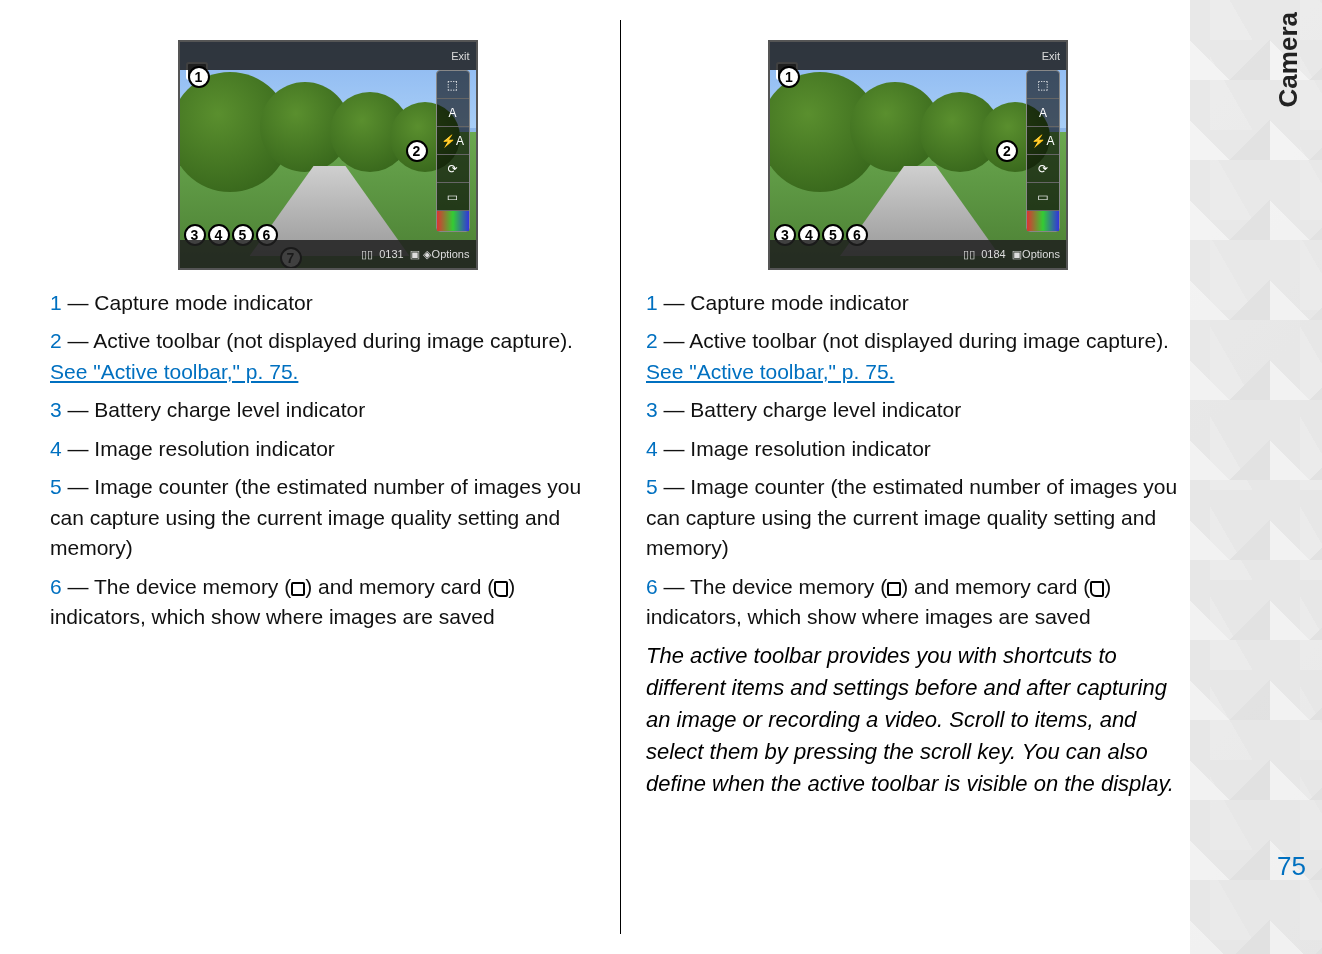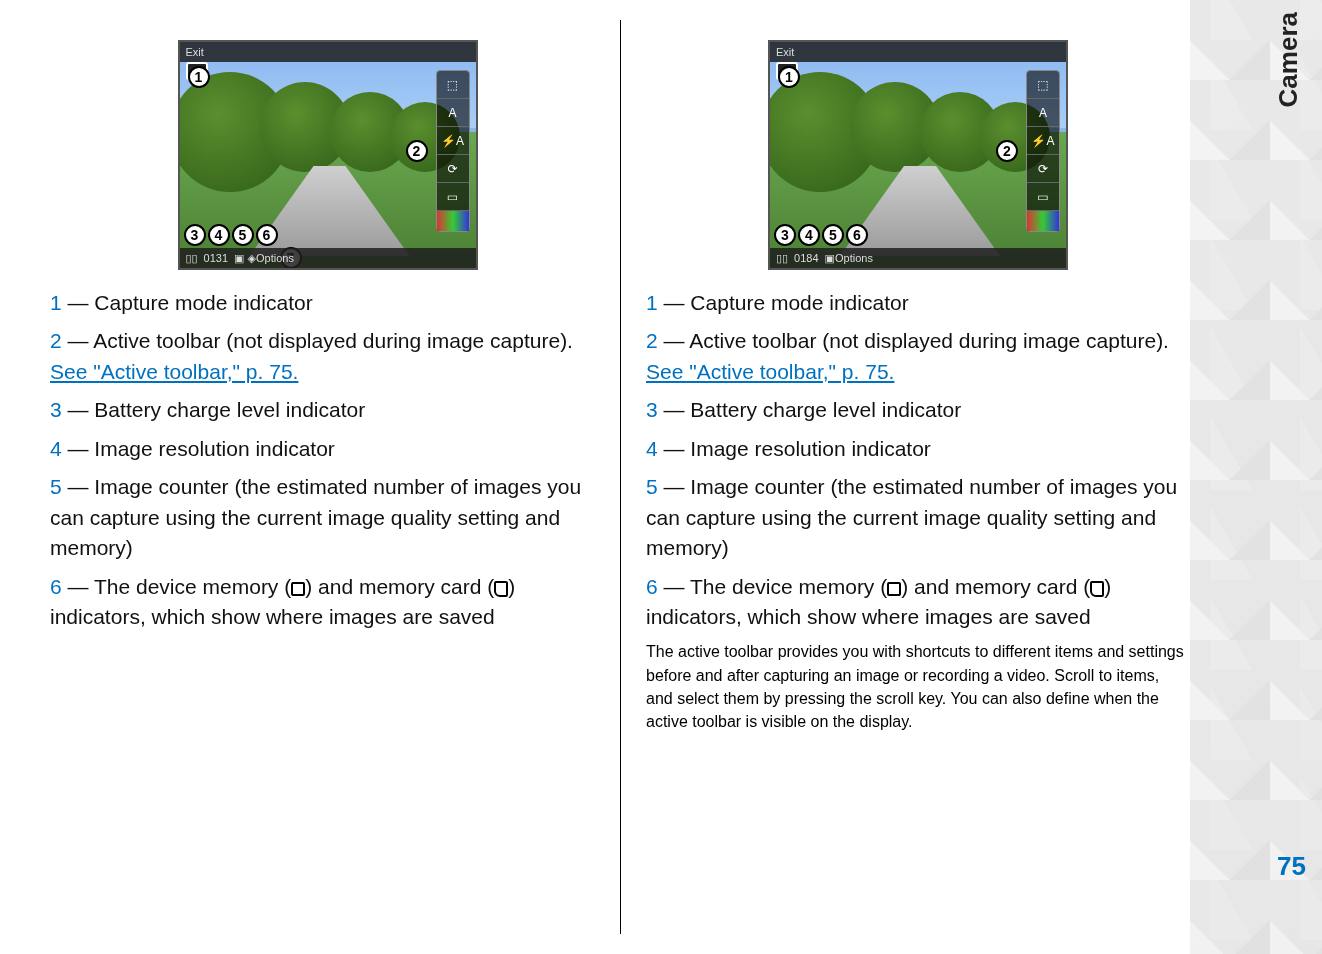--- a/index.html
+++ b/index.html
@@ -8,45 +8,45 @@
   .col { width:570px; padding:0 15px 0 0; }
   .col + .col { border-left:1px solid #000; padding:0 0 0 25px; }
   .sb { position:absolute; right:0; top:0; width:132px; height:954px; background:linear-gradient(135deg,#eee,#ddd); overflow:hidden; }
   .sb::before { content:""; position:absolute; inset:0;
     background:
       linear-gradient(45deg,#f4f4f4 25%,transparent 25%) 0 0/80px 80px,
       linear-gradient(-45deg,#e2e2e2 25%,transparent 25%) 0 0/80px 80px,
       linear-gradient(60deg,#ececec 30%,transparent 30%) 20px 40px/90px 90px,
       #e8e8e8; opacity:.9; }
   .sb-label { position:absolute; right:18px; top:12px; writing-mode:vertical-rl; transform:rotate(180deg); font-weight:bold; font-size:26px; color:#222; }
-  .sb-page { position:absolute; right:16px; bottom:72px; font-weight:bold; font-size:26px; color:#0070c0; }
+  .sb-page { position:absolute; right:16px; bottom:72px; font-weight:normal; font-size:26px; color:#0070c0; }
   .shot { width:300px; height:230px; margin:20px auto 18px; border:2px solid #555; position:relative; background:linear-gradient(#7aa3e0,#8db6e8 40%,#6aa84f 40%,#4b7f33); overflow:hidden; }
   .sky { position:absolute; inset:0; background:linear-gradient(#8ab6f0,#a8cef7 38%,transparent 38%); }
   .trees { position:absolute; top:30px; left:0; right:0; height:140px; }
   .tree { position:absolute; border-radius:50%; background:radial-gradient(circle at 40% 35%,#5a8f2e,#2f5d17); }
   .t1{width:120px;height:120px;left:-10px;top:0}
   .t2{width:90px;height:90px;left:80px;top:10px}
   .t3{width:80px;height:80px;left:150px;top:20px}
   .t4{width:70px;height:70px;left:210px;top:30px}
   .path { position:absolute; bottom:12px; left:70px; width:160px; height:90px; background:linear-gradient(#cfcfcf,#9a9a9a); clip-path:polygon(40% 0,60% 0,100% 100%,0 100%); }
-  .topbar,.botbar{position:absolute;left:0;right:0;height:20px;background:rgba(30,30,30,.85);color:#ddd;font-size:11px;display:flex;align-items:center;padding:10px 6px;justify-content:flex-start}
+  .topbar,.botbar{position:absolute;left:0;right:0;height:28px;background:rgba(30,30,30,.85);color:#ddd;font-size:11px;display:flex;align-items:center;padding:10px 6px;justify-content:flex-end}
   .topbar{top:0}.botbar{bottom:0}
   .botbar .l{display:flex;gap:6px;align-items:center}
   .badge { position:absolute; width:22px; height:22px; border:2.5px solid #000; border-radius:50%; background:#fff; color:#000; font-weight:bold; font-size:14px; display:flex; align-items:center; justify-content:center; }
   .b1{top:24px;left:8px}.b2{top:98px;right:48px}.b3{bottom:22px;left:4px}.b4{bottom:22px;left:28px}.b5{bottom:22px;left:52px}.b6{bottom:22px;left:76px}.b7{bottom:-1px;left:100px}
   .vtool { position:absolute; right:6px; top:28px; width:34px; background:rgba(0,0,0,.6); border:1px solid #888; border-radius:4px; display:flex; flex-direction:column; }
   .vtool div{height:28px;border-bottom:1px solid #666;color:#fff;font-size:12px;display:flex;align-items:center;justify-content:center}
   .vtool div:last-child{border:none;background:linear-gradient(90deg,#d33,#3c3,#33d);height:20px}
   .cam{position:absolute;top:20px;left:6px;width:22px;height:18px;background:#222;border:2px solid #fff;border-radius:3px}
   .cam::after{content:"";position:absolute;top:3px;left:5px;width:8px;height:8px;border:2px solid #fff;border-radius:50%}
   .item { font-size:21px; line-height:1.45; margin:8px 0; color:#111; }
   .item .n { color:#0070c0; font-weight:normal; }
   .item a { color:#0070c0; text-decoration:underline; }
   h2.sec { font-size:30px; font-weight:bold; margin:22px 0 14px; }
-  p.body { font-size:16px; line-height:1.45; margin:8px 0; }
+  p.body { font-size:22px; line-height:1.45; margin:8px 0;font-style:italic; }
   .memglyph{display:inline-block;width:14px;height:14px;border:2px solid #000;border-radius:2px;vertical-align:-2px}
   .cardglyph{display:inline-block;width:14px;height:16px;border:2px solid #000;border-radius:2px 2px 2px 6px;vertical-align:-3px}
 </style>
 </head>
 <body>
 
 <div class="page">
 
   <div class="col">
     <div class="shot">

